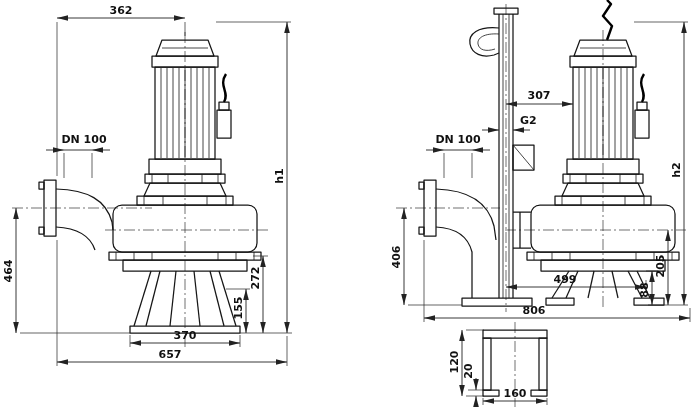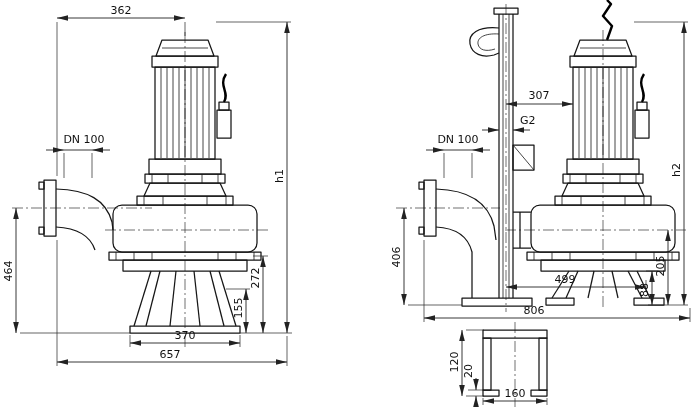--- a/index.html
+++ b/index.html
@@ -1,17 +1,17 @@
 <!DOCTYPE html>
 <html><head>
 <meta charset="utf-8">
 <style>
   html,body{margin:0;padding:0;background:#ffffff;}
   .stage{position:relative;width:700px;height:409px;background:#ffffff;overflow:hidden;
-         font-family:"DejaVu Sans", sans-serif;}
+         font-family:"DejaVu Sans", sans-serif;font-weight:bold;}
   svg{display:block;}
   .part{stroke:#161616;stroke-width:1.25;fill:none;stroke-linejoin:round;stroke-linecap:butt;}
   .thin{stroke:#161616;stroke-width:0.8;fill:none;}
   .dimline{stroke:#222222;stroke-width:0.9;fill:none;}
   .ext{stroke:#222222;stroke-width:0.7;fill:none;}
   .cl{stroke:#333333;stroke-width:0.7;fill:none;stroke-dasharray:11 3 2 3;}
   .cable{stroke:#000000;stroke-width:2.4;fill:none;stroke-linejoin:round;}
   .dim{font-size:11px;fill:#111111;}
   .arr{fill:#222222;}
 </style>

